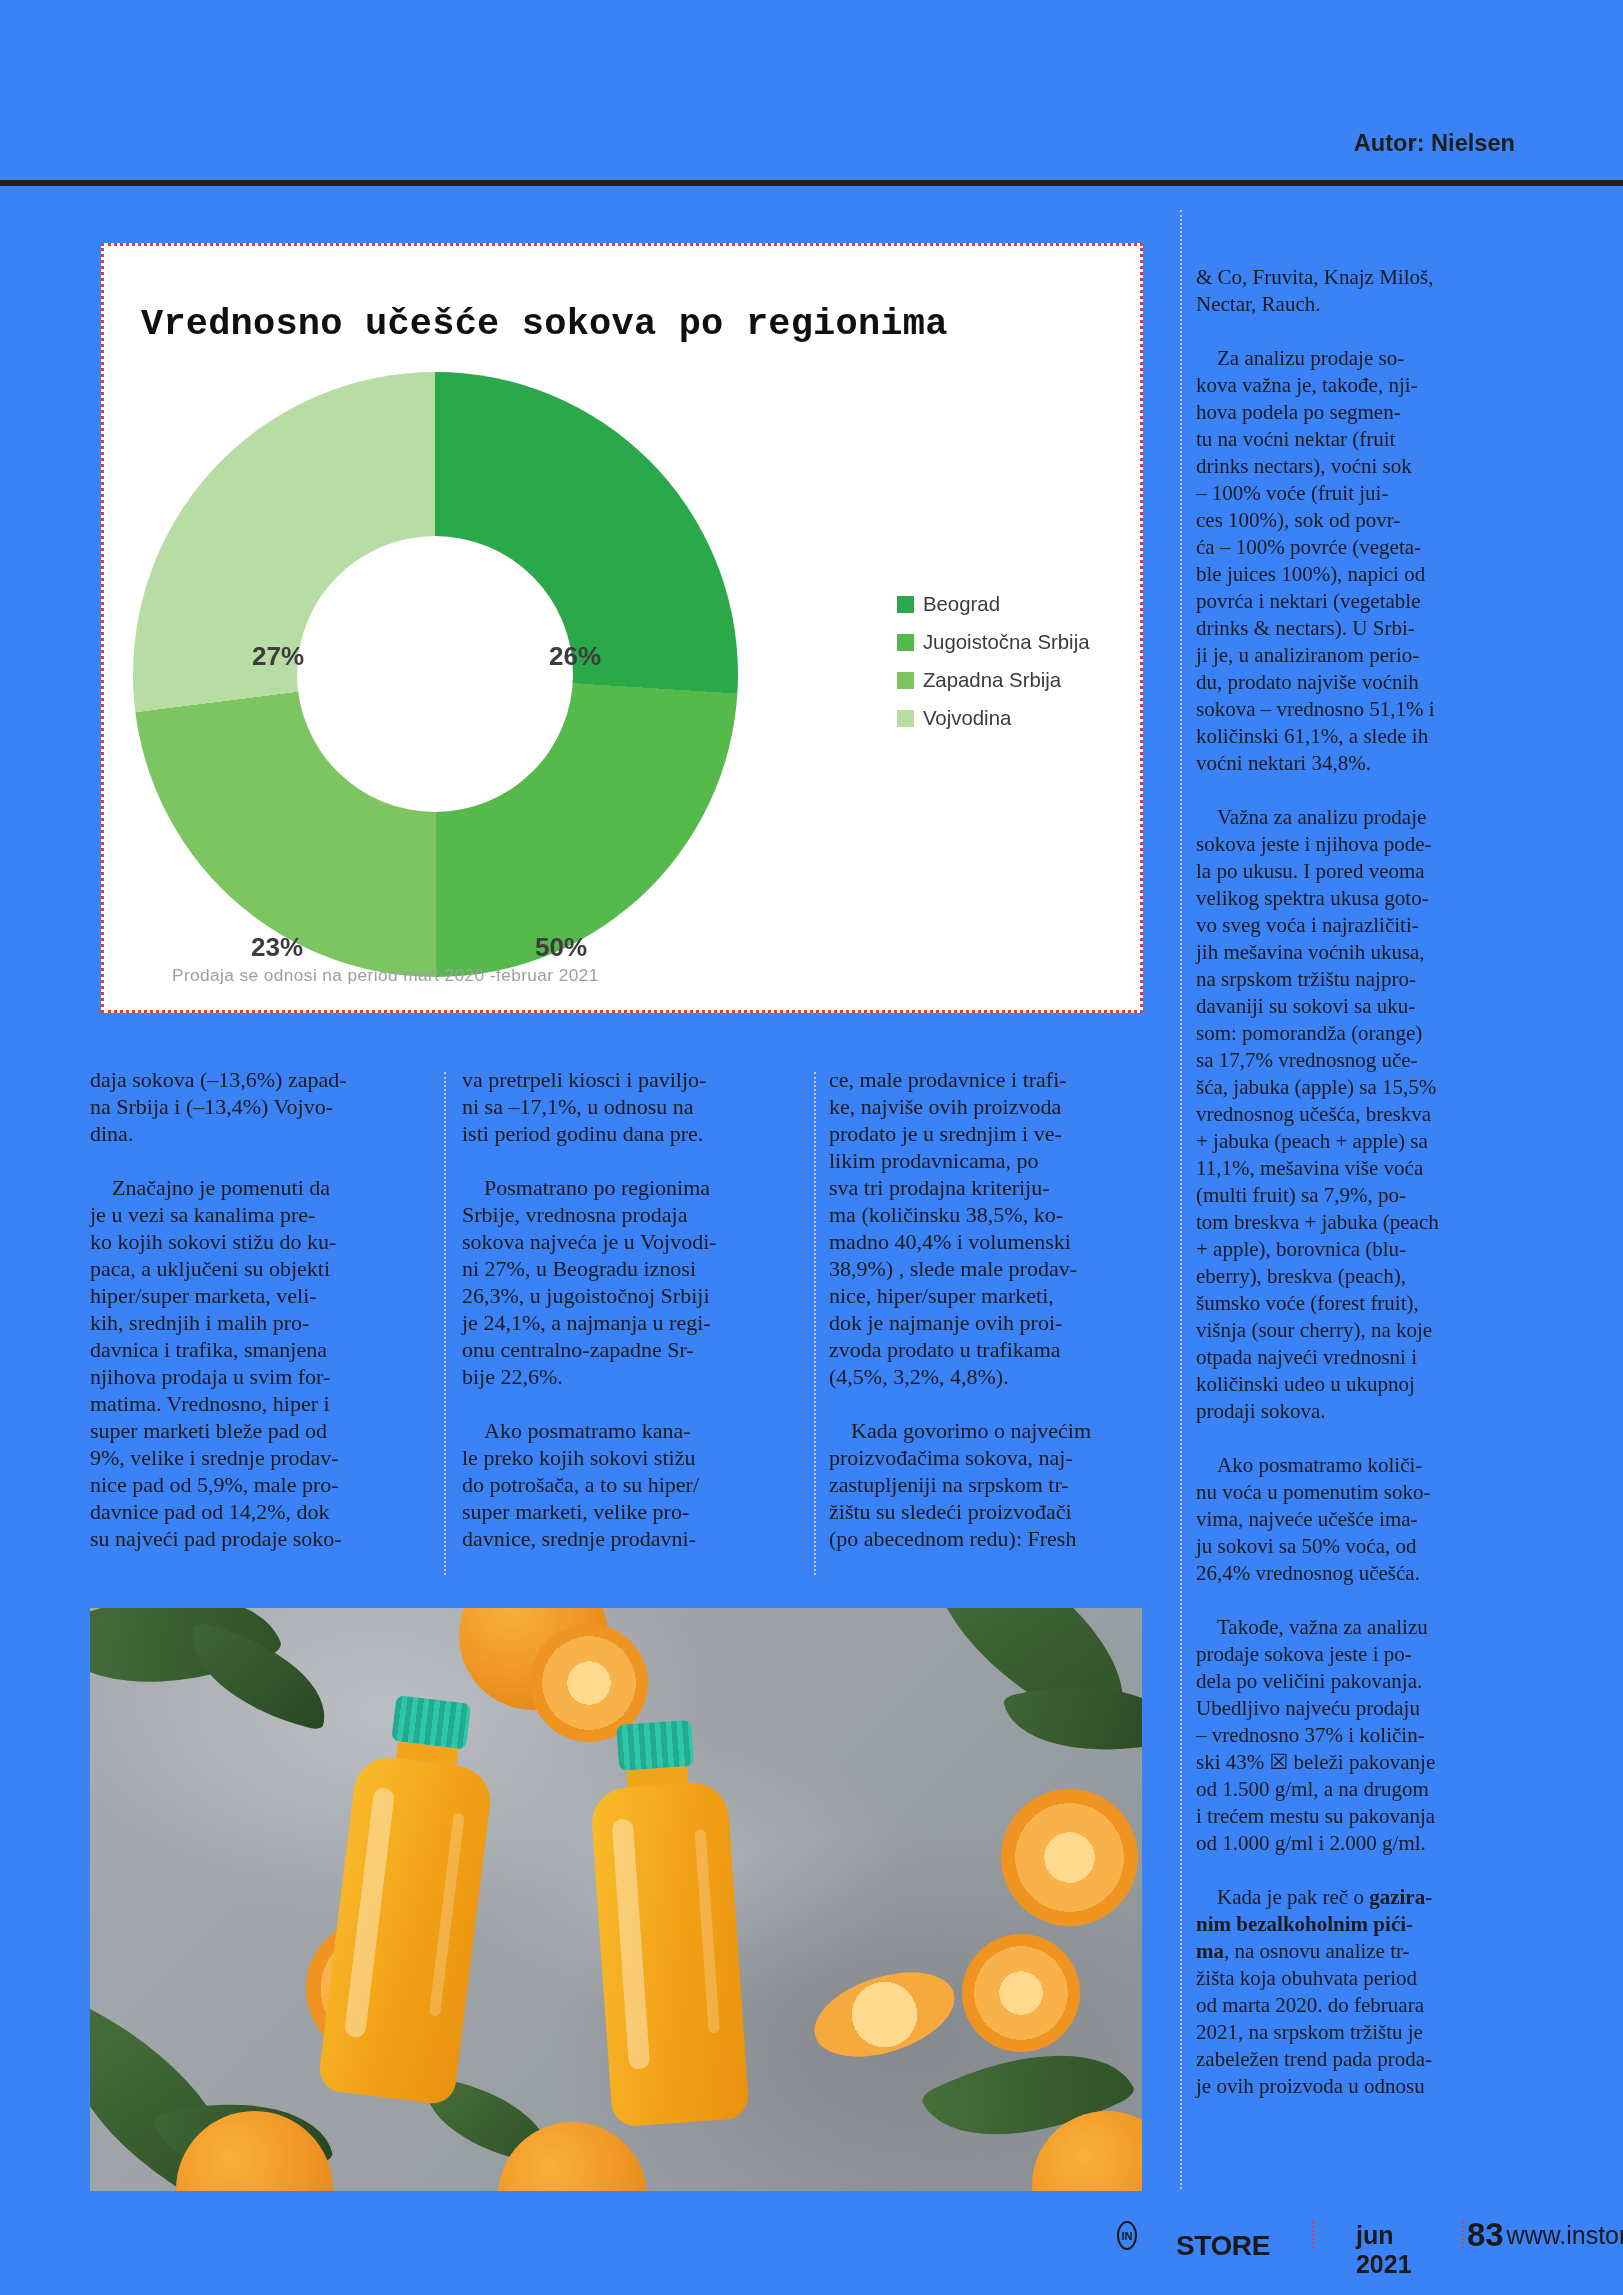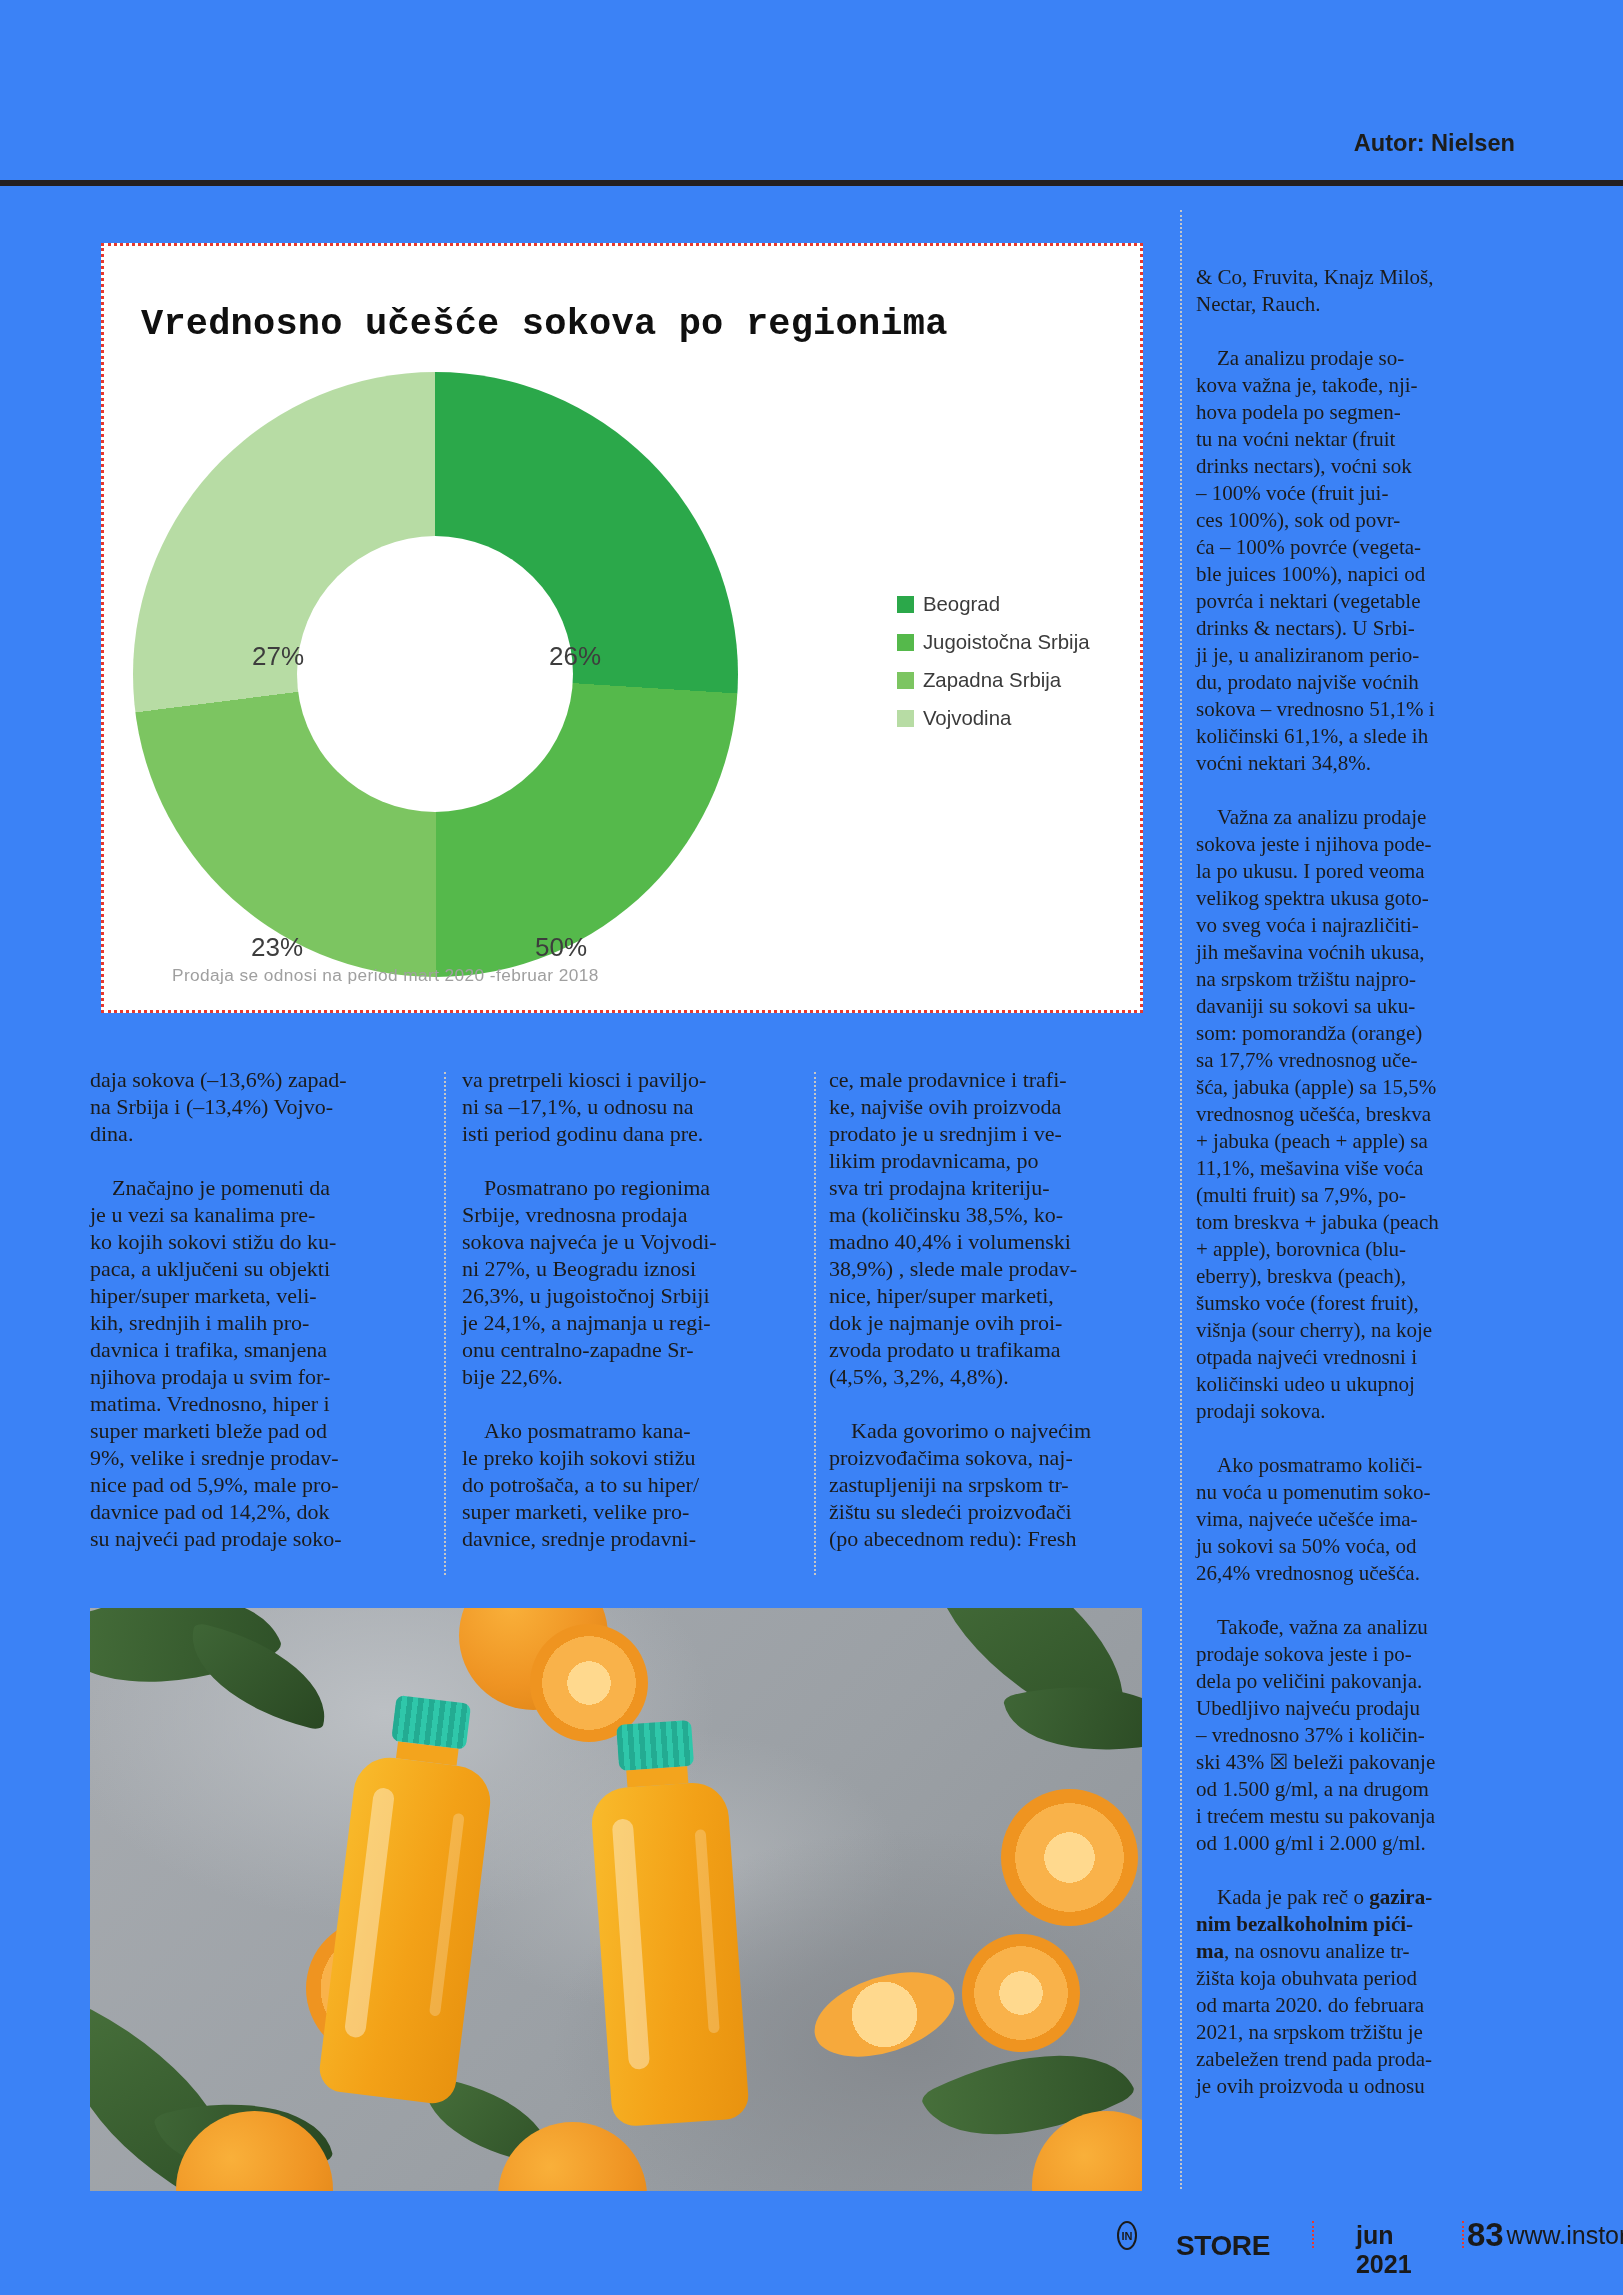--- a/index.html
+++ b/index.html
@@ -12,21 +12,21 @@
   .hrule{position:absolute;top:180px;left:0;right:0;height:5.5px;background:#231f20;}
 
   
   .chart-box{position:absolute;left:101px;top:243px;width:1042px;height:770px;
              border:3.9px dotted #e8392e;box-sizing:border-box;background:#ffffff;}
   .chart-title{position:absolute;left:37px;top:57px;font-family:Liberation Mono, monospace;
                font-weight:bold;font-size:37px;color:#101010;letter-spacing:0.2px;}
   .donut{position:absolute;left:29px;top:126px;width:605px;height:605px;border-radius:50%;}
   .donut-hole{position:absolute;left:164px;top:164px;width:276px;height:276px;border-radius:50%;background:#ffffff;}
   .dlabel{position:absolute;transform:translate(-50%,-50%);font-family:"Liberation Sans","DejaVu Sans",sans-serif;
-          font-size:26px;color:#3d3d3d;}
+          font-size:26px;color:#3d3d3d;font-weight:bold;}
   .dl0{left:442px;top:284px;}  
   .dl1{left:428px;top:575px;}  
   .dl2{left:144px;top:575px;}  
   .dl3{left:145px;top:284px;}  
   .legend{position:absolute;left:793px;top:347px;font-family:"Liberation Sans","DejaVu Sans",sans-serif;
           font-size:20.4px;color:#3b3b3b;}
   .legend-item{display:flex;align-items:center;margin-bottom:15px;}
   .legend-swatch{display:inline-block;width:16.5px;height:16.5px;margin-right:9.4px;flex:0 0 auto;}
   .chart-note{position:absolute;left:68px;top:719px;font-family:"Liberation Sans","DejaVu Sans",sans-serif;
               font-size:17.3px;color:#9f9f9f;letter-spacing:0.4px;}
@@ -133,21 +133,21 @@
       </div>
       <div class="legend-item">
         <span class="legend-swatch" style="background: rgb(124, 197, 97);"></span>
         <span>Zapadna Srbija</span>
       </div>
       <div class="legend-item">
         <span class="legend-swatch" style="background: rgb(183, 220, 164);"></span>
         <span>Vojvodina</span>
       </div>
     </div>
-    <div class="chart-note">Prodaja se odnosi na period mart 2020 -februar 2018</div>
+    <div class="chart-note">Prodaja se odnosi na period mart 2020 -februar 2021</div>
   </div>
 
   <div class="vdots d1"></div>
   <div class="vdots d2"></div>
   <div class="vdots d3"></div>
 
   <div class="serifcol c1">daja sokova (–13,6%) zapad-
 na Srbija i (–13,4%) Vojvo-
 dina.
 

